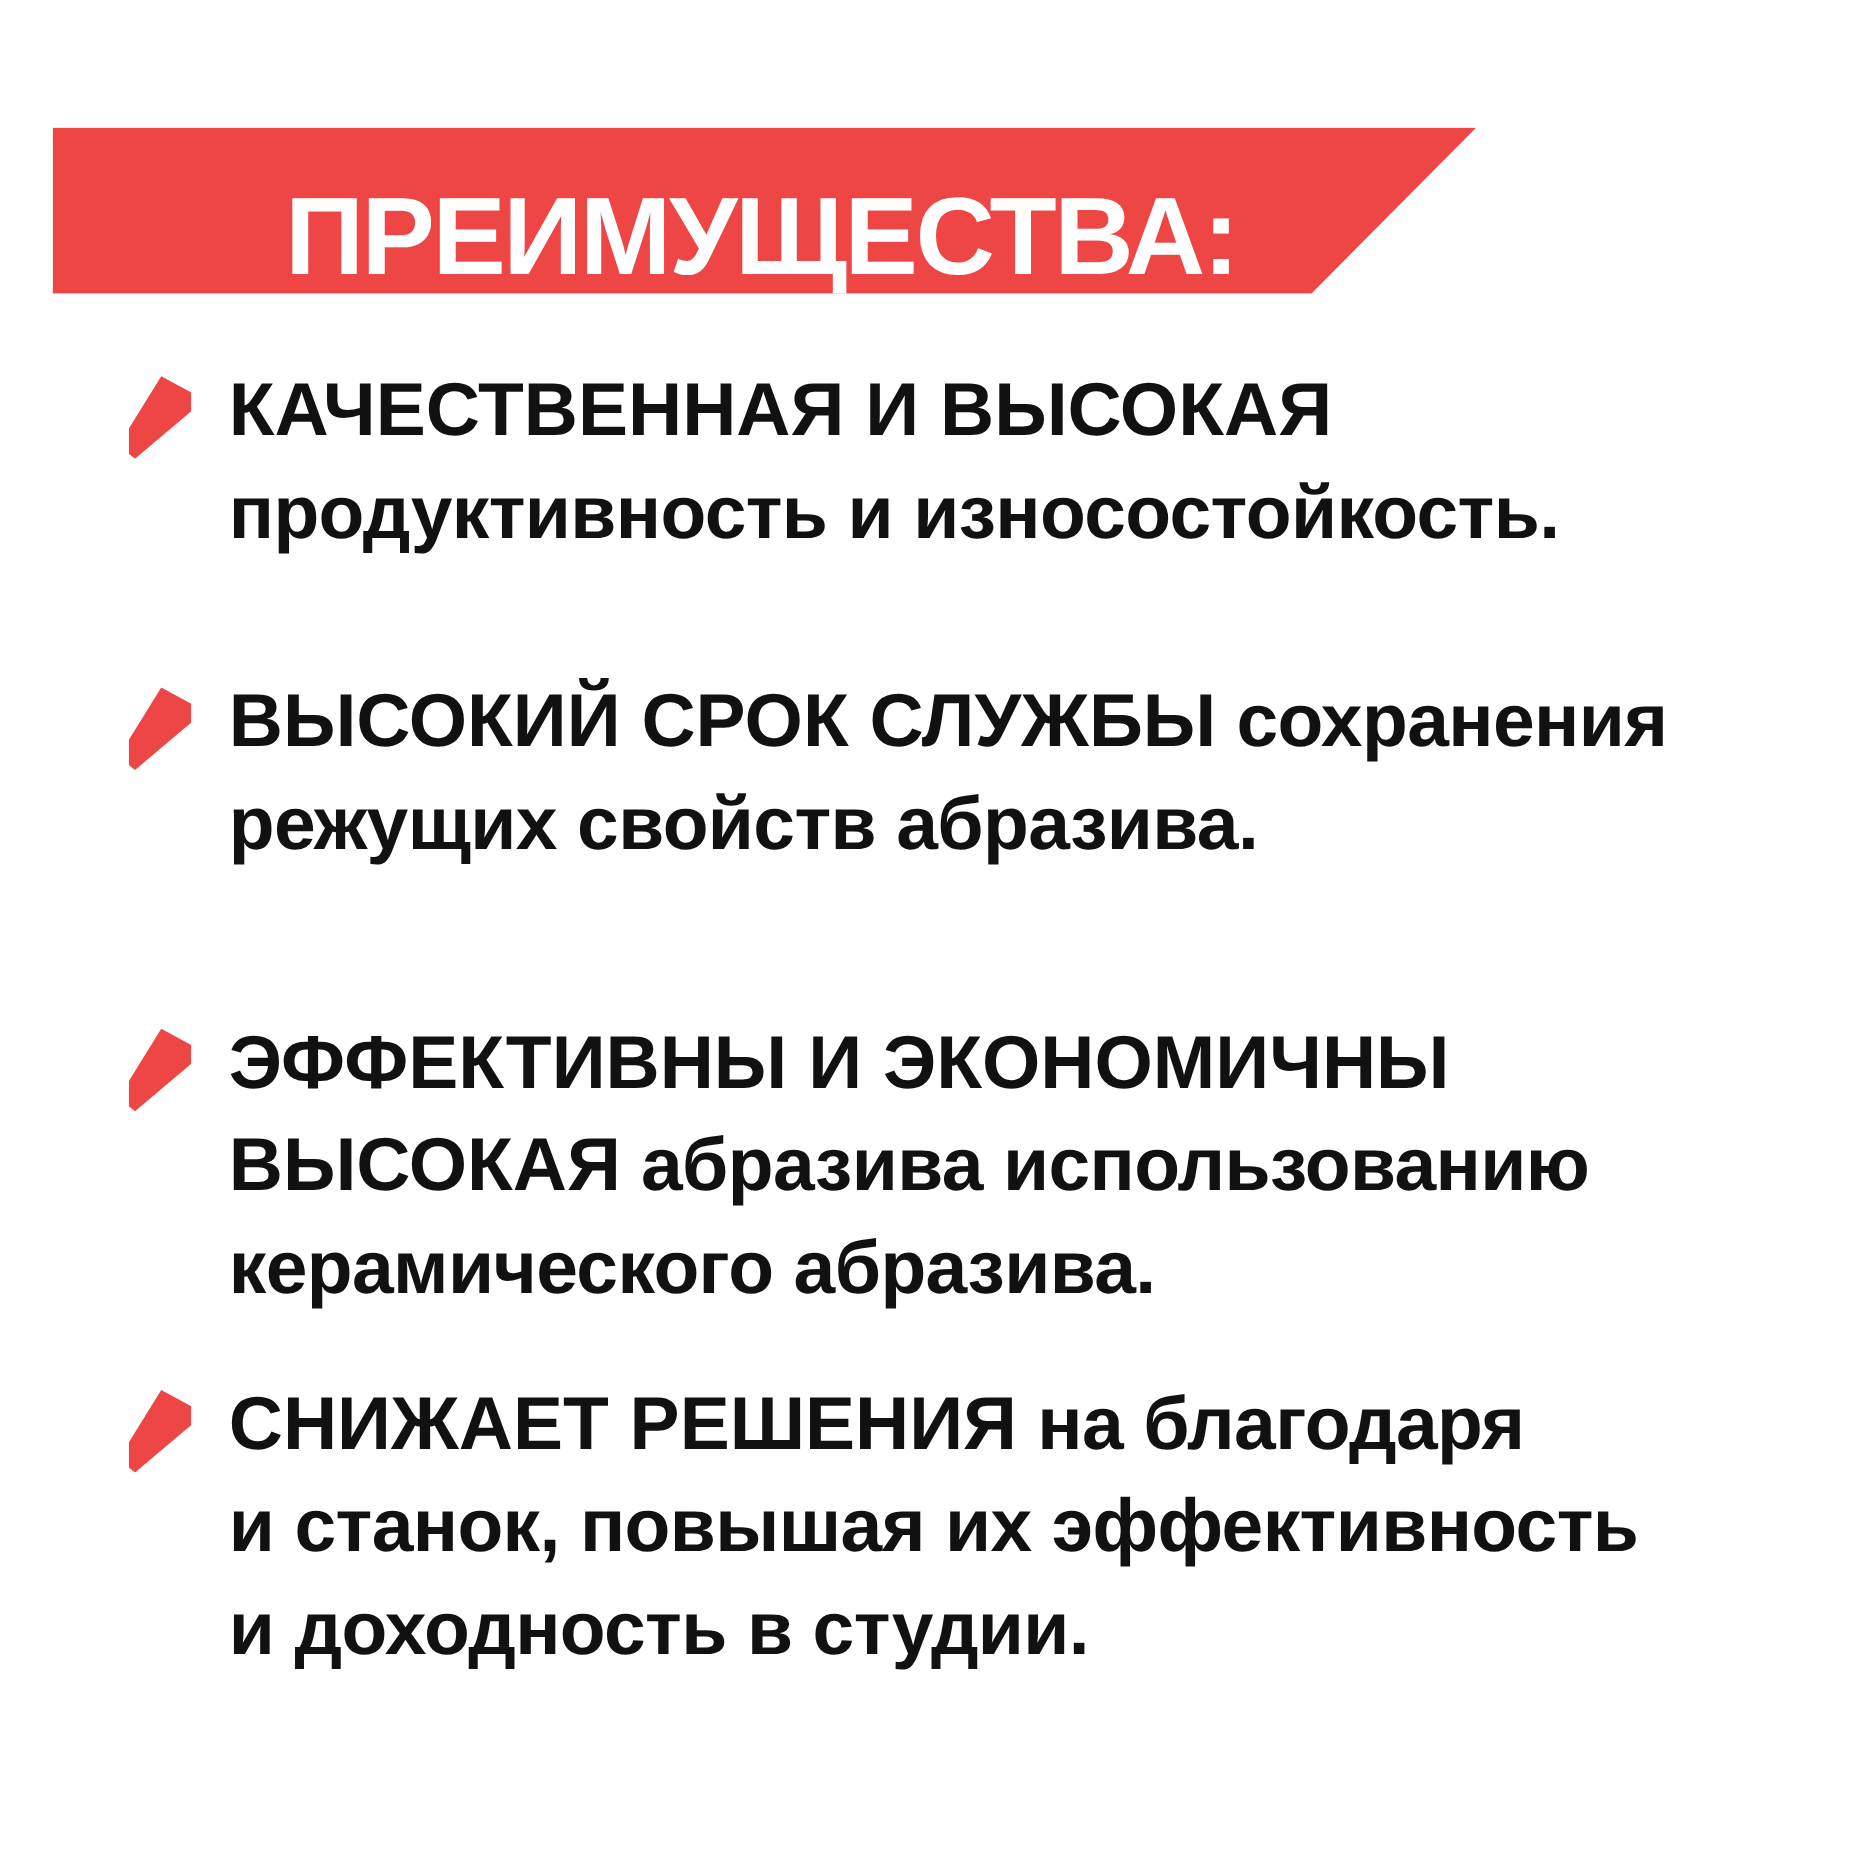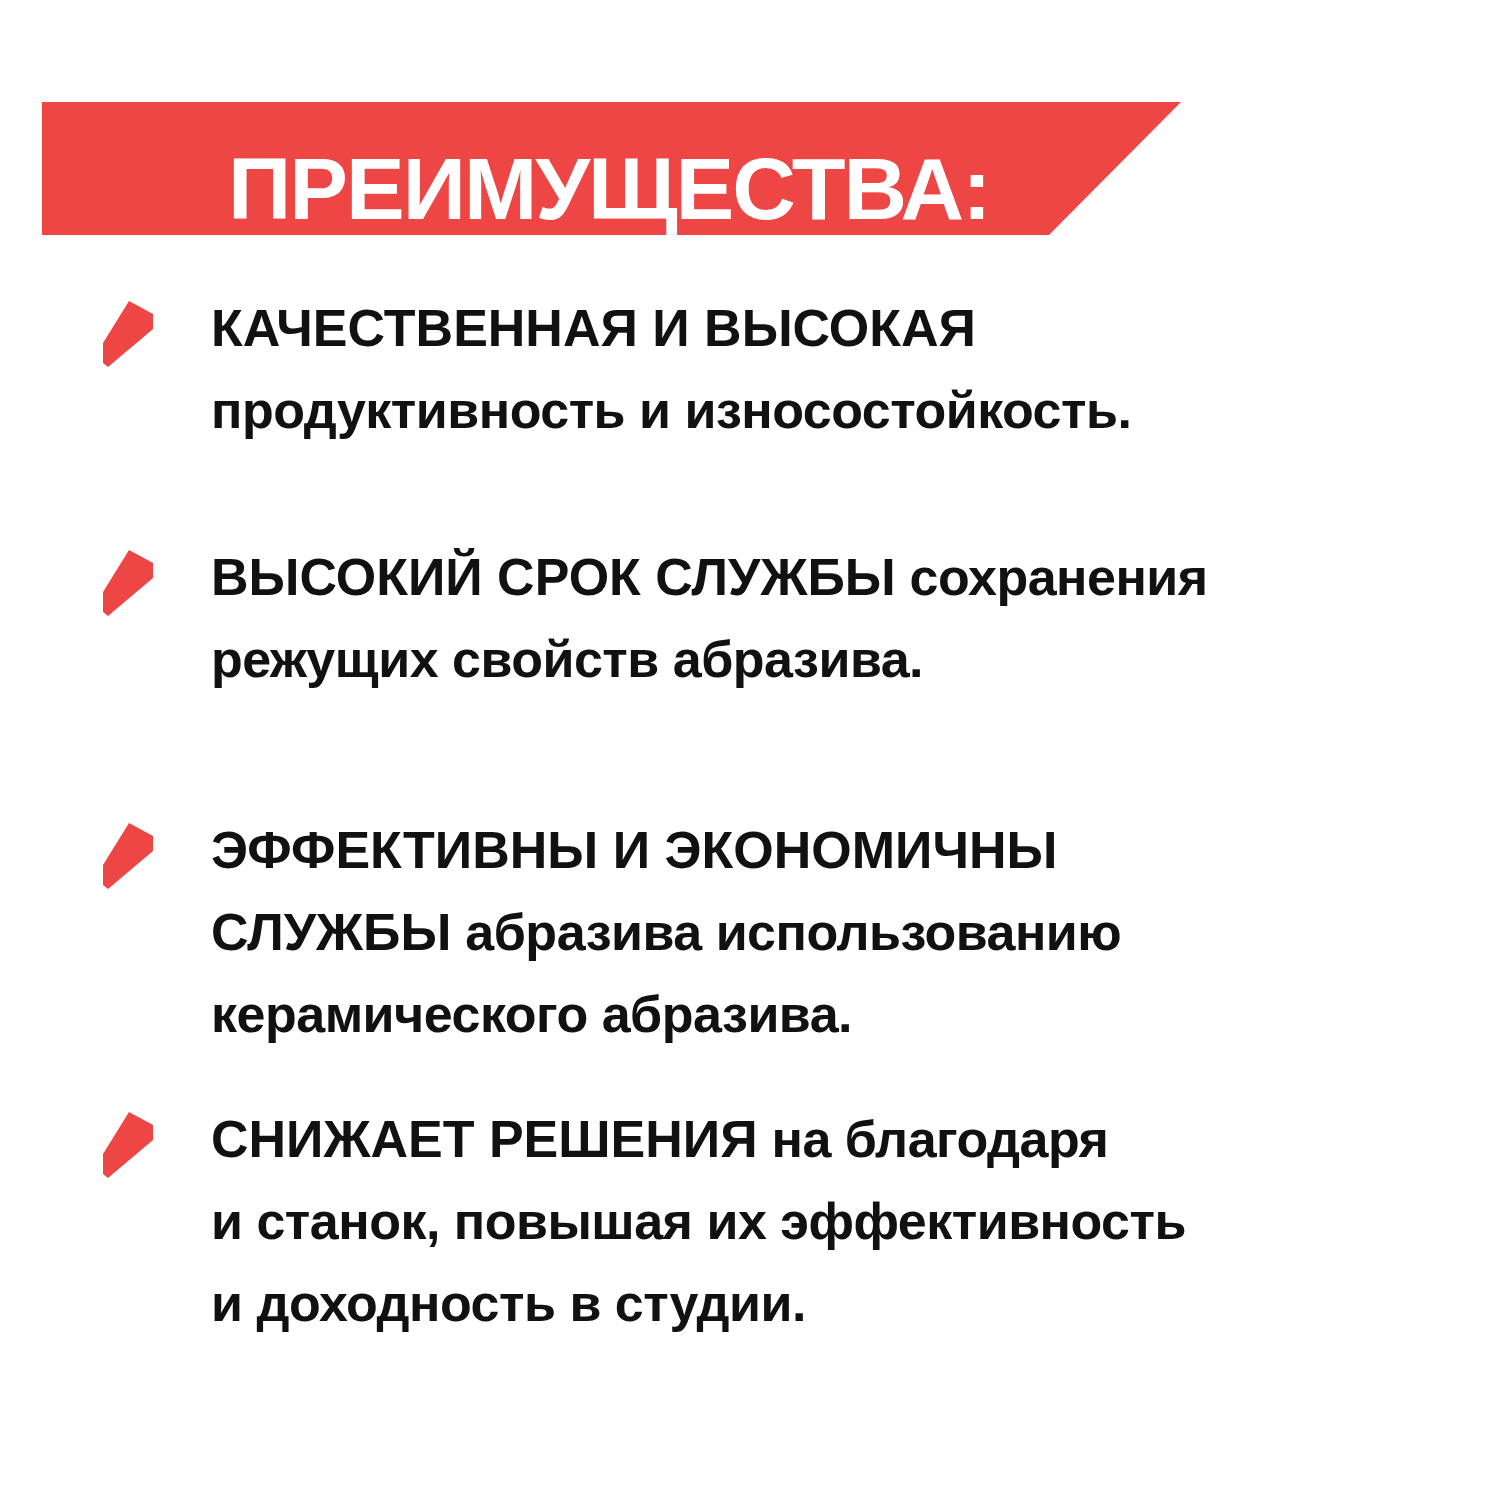--- a/index.html
+++ b/index.html
@@ -59,24 +59,23 @@
     top: 14px;
     width: 50px;
     height: 66px;
     color: var(--accent, #ee4545);
   }
   .marker svg { display: block; width: 100%; height: 100%; }
 
   .line {
     height: 82px;
     line-height: 82px;
-    font-size: 52px;
+    font-size: 60px;
     letter-spacing: -0.5px;
     white-space: pre;
-    margin-left: 28px;
   }
   .seg { font-weight: 700; }
   .seg.b { font-weight: 700; letter-spacing: 0; }
 </style>
 </head>
 <body>
 
 <div class="canvas">
 
   <div class="banner">
@@ -103,21 +102,21 @@
     <div class="line"><span class="seg">режущих свойств абразива.</span></div>
   </div>
 
   <div class="bullet bullet-3">
     <span class="marker">
       <svg viewBox="0 0 50 66" xmlns="http://www.w3.org/2000/svg">
         <polygon points="26,0 50,13 50,28 5,66 0,62 0,42" fill="currentColor"></polygon>
       </svg>
     </span>
     <div class="line"><span class="seg b">ЭФФЕКТИВНЫ И ЭКОНОМИЧНЫ</span></div>
-    <div class="line"><span class="seg b">СЛУЖБЫ</span><span class="seg"> абразива использованию</span></div>
+    <div class="line"><span class="seg b">ВЫСОКАЯ</span><span class="seg"> абразива использованию</span></div>
     <div class="line"><span class="seg">керамического абразива.</span></div>
   </div>
 
   <div class="bullet bullet-4">
     <span class="marker">
       <svg viewBox="0 0 50 66" xmlns="http://www.w3.org/2000/svg">
         <polygon points="26,0 50,13 50,28 5,66 0,62 0,42" fill="currentColor"></polygon>
       </svg>
     </span>
     <div class="line"><span class="seg b">СНИЖАЕТ РЕШЕНИЯ</span><span class="seg"> на благодаря</span></div>

